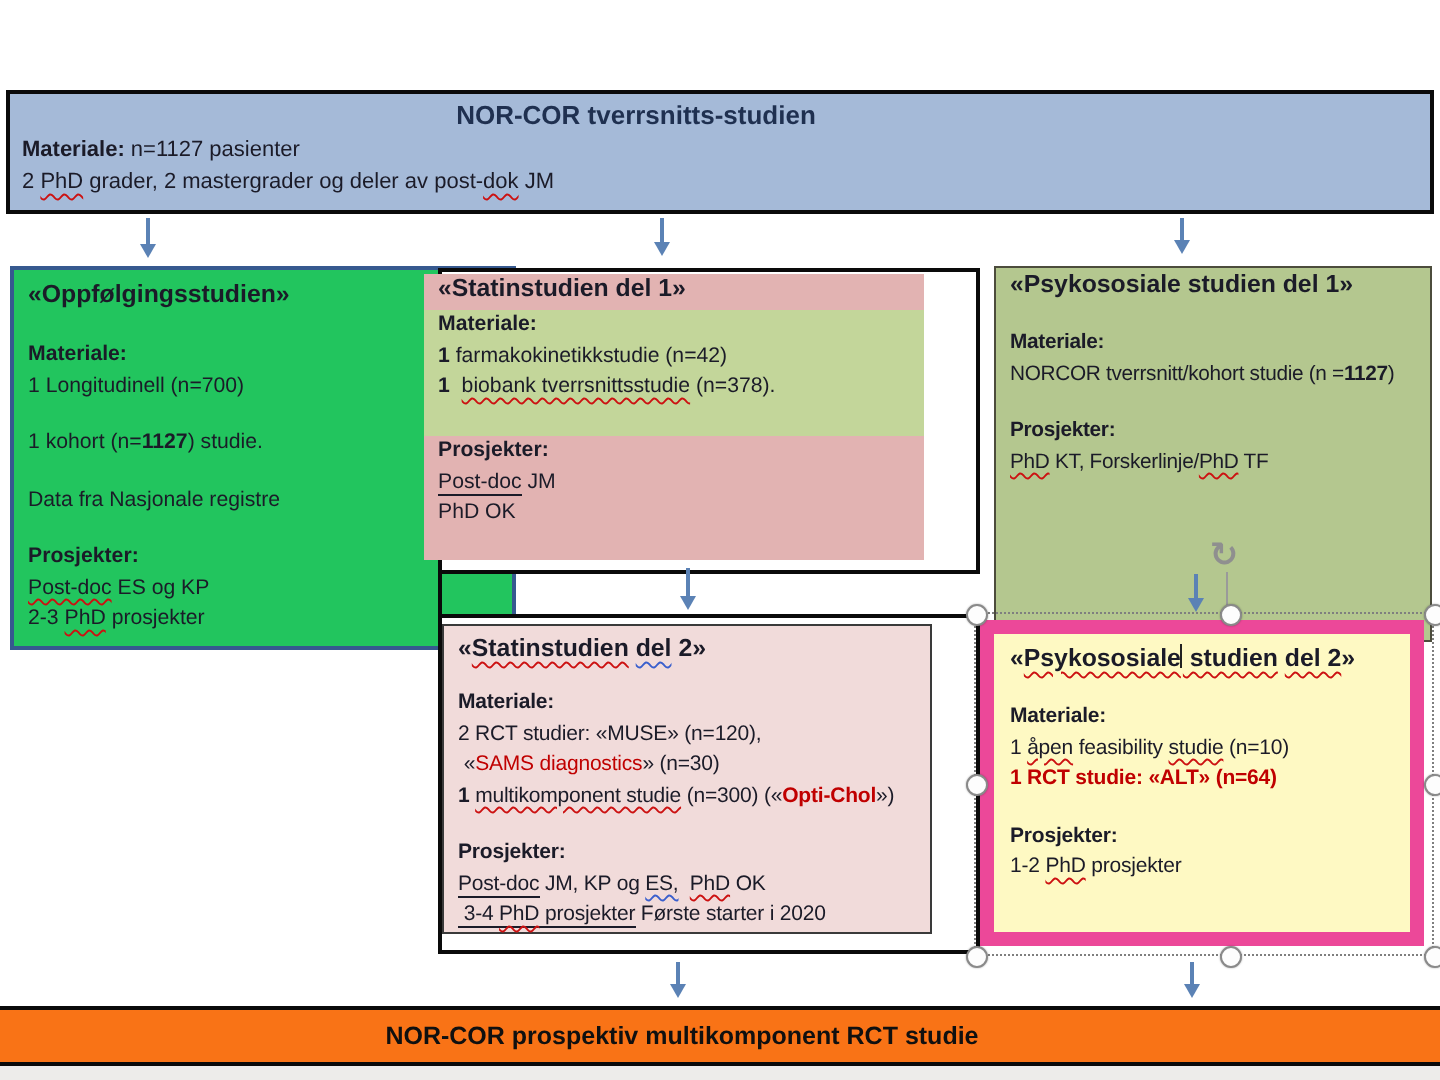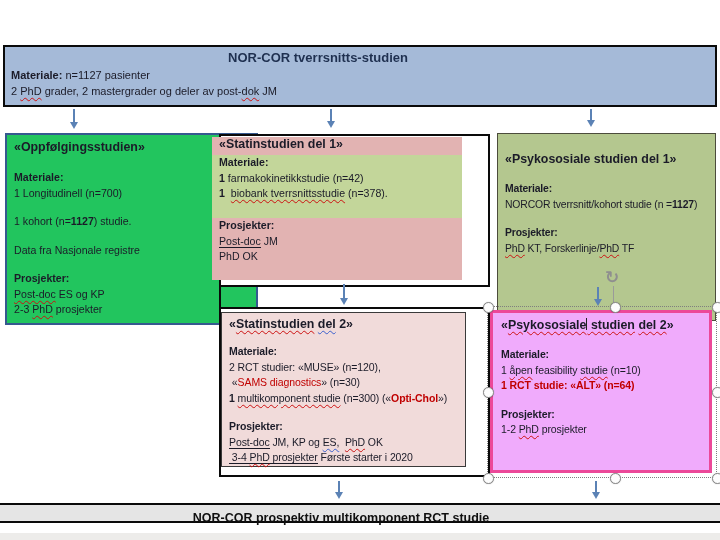--- a/index.html
+++ b/index.html
@@ -25,44 +25,44 @@
 
   
   #statin1-box{left:212px;top:137px;width:250px;height:165px;font-size:10.6px;}
   #statin1-box .sect{box-sizing:border-box;padding:0 7px;}
   #s1-top{background:#e2b3b2;height:18px;padding-top:2px;}
   #s1-top .btitle{font-size:12.4px;font-weight:bold;line-height:15px;}
   #s1-mid{background:#c3d69a;height:63px;padding-top:11px;}
   #s1-bot{background:#e2b3b2;height:62px;padding-top:11px;}
 
   
-  #psyko1-box{left:497px;top:133px;width:219px;height:188px;background:#b4c78f;border:1px solid #4c4c3c;padding:17px 7px;font-size:10.4px;letter-spacing:-0.15px;}
+  #psyko1-box{left:497px;top:133px;width:219px;height:188px;background:#b4c78f;border:1px solid #4c4c3c;padding:0 7px;font-size:10.4px;letter-spacing:-0.15px;}
   #psyko1-box .btitle{font-size:12.4px;font-weight:bold;line-height:17px;margin-bottom:13px;letter-spacing:0;}
 
   
   #statin2-box{left:221px;top:312px;width:245px;height:155px;background:#f1dbda;border:1px solid #3a3a3a;padding:3px 7px;font-size:10.5px;letter-spacing:-0.1px;}
   #statin2-box .btitle{font-size:12.4px;font-weight:bold;line-height:16px;margin-bottom:12px;letter-spacing:0;}
 
   
-  #psyko2-box{left:490px;top:310px;width:222px;height:163px;background:#f0abfc;border:3px solid #ec4899;padding:4px 8px;font-size:10.5px;letter-spacing:-0.1px;}
+  #psyko2-box{left:490px;top:310px;width:222px;height:163px;background:#fef9c3;border:7px solid #ec4899;padding:4px 8px;font-size:10.5px;letter-spacing:-0.1px;}
   #psyko2-box .btitle{font-size:12.4px;font-weight:bold;line-height:17px;margin-bottom:13px;letter-spacing:0;}
 
   
   #selection-rect{left:487px;top:306px;width:230px;height:172px;border:1px dotted #7f7f7f;background:transparent;}
   .handle{position:absolute;width:9px;height:9px;border-radius:50%;background:#fdfdfd;border:1px solid #8a8a8a;box-shadow:0 0 1px rgba(0,0,0,.35);}
   #rotate-stem{left:613px;top:286px;width:1px;height:21px;background:#9a9a9a;}
   #rotate-handle{left:602px;top:268px;width:20px;height:20px;line-height:19px;text-align:center;color:#8f8f8f;font-size:17px;font-weight:bold;}
 
   
   .varrow{position:absolute;width:2px;background:#5b82b5;}
   .varrow::after{content:"";position:absolute;bottom:-6px;left:-3px;width:0;height:0;
                  border:4px solid transparent;border-top:7px solid #5b82b5;}
 
   
-  #bottom-bar{left:0;top:503px;width:720px;height:20px;background:#e5e5e5;border-top:2px solid #0a0a0a;border-bottom:2px solid #0a0a0a;}
+  #bottom-bar{left:0;top:503px;width:720px;height:30px;background:#f97316;border-top:2px solid #0a0a0a;border-bottom:2px solid #0a0a0a;}
   #bottom-title{font-size:12.5px;font-weight:bold;color:#101010;text-align:center;padding-right:38px;line-height:26px;}
   #bottom-strip{left:0;top:533px;width:720px;height:7px;background:#edecea;}
 
   
   .tline{line-height:15.5px;min-height:15px;white-space:pre-wrap;}
   .gap{height:13px;}
   .seg-b{font-weight:bold;}
   .seg-sq{text-decoration:underline;text-decoration-style:wavy;text-decoration-color:#cc1111;text-decoration-thickness:1px;text-underline-offset:2px;}
   .seg-sqb{text-decoration:underline;text-decoration-style:wavy;text-decoration-color:#3a5fcd;text-decoration-thickness:1px;text-underline-offset:2px;}
   .seg-ul{border-bottom:1px solid #1b1b28;}

